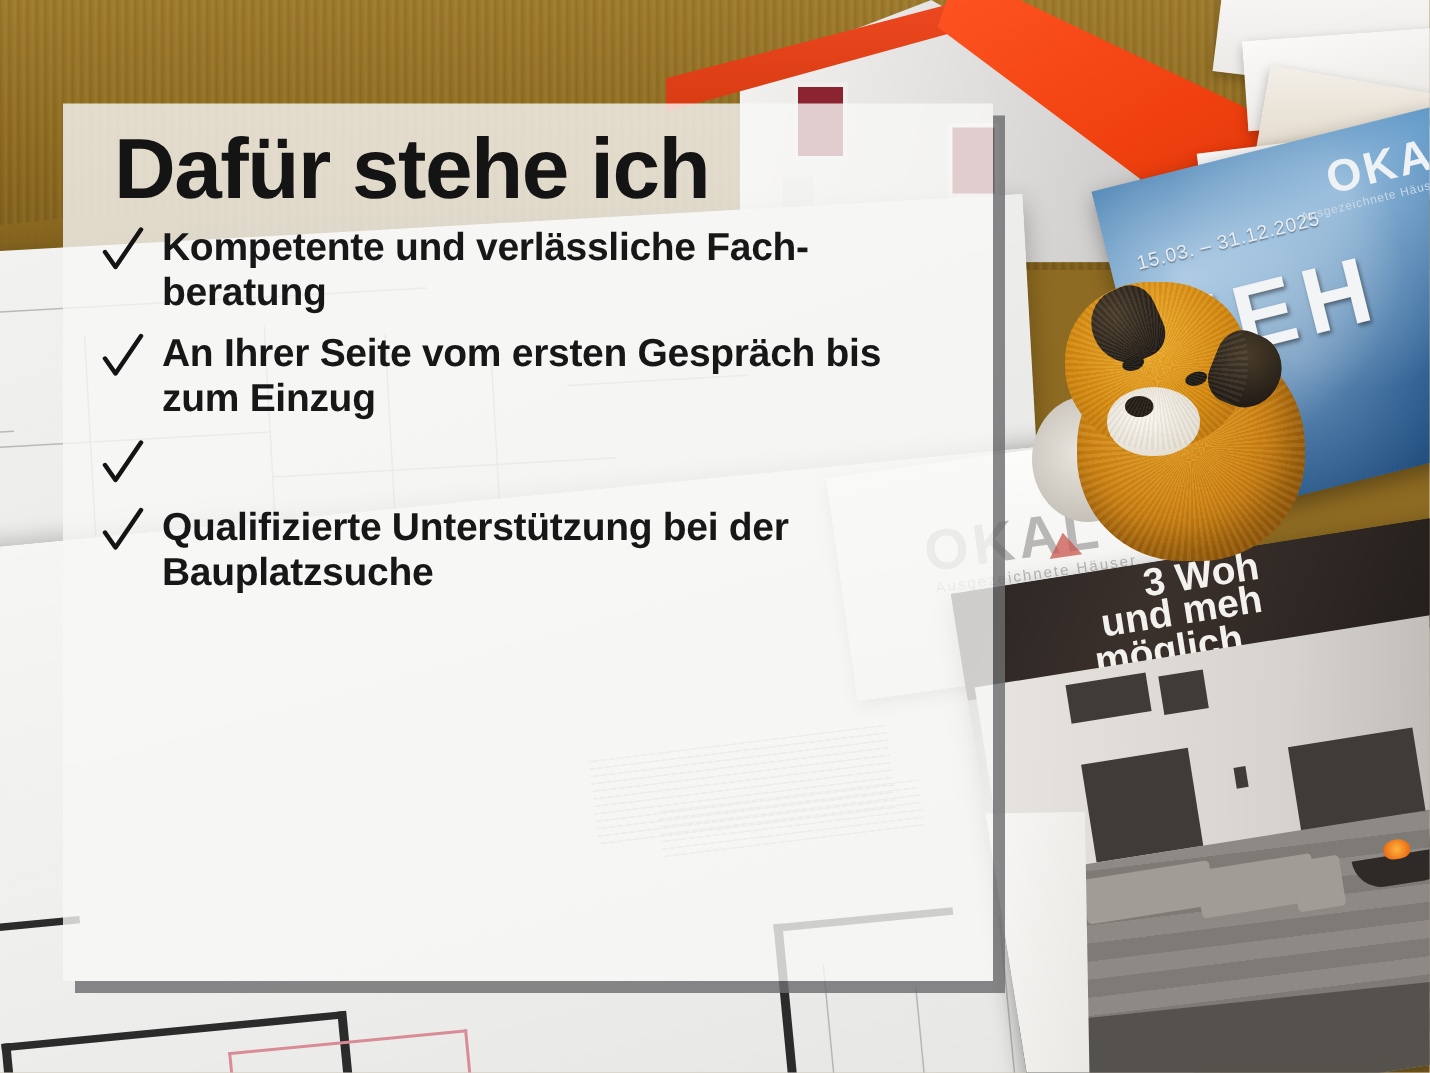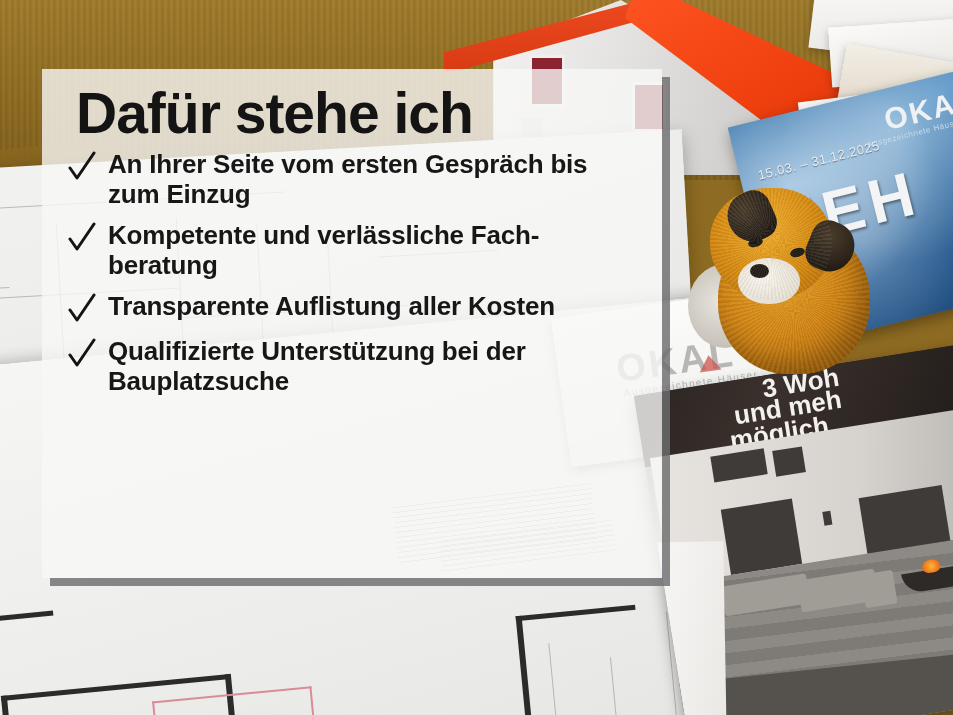--- a/index.html
+++ b/index.html
@@ -172,21 +172,21 @@
   
   .doc-title{
     position:absolute;left:6px;top:2px;
     font-size:29px;color:#ddd9d2;letter-spacing:-.2px;
     text-shadow:0 1px 2px rgba(0,0,0,.35);
     white-space:nowrap;
   }
 
   
   .panel{
-    position:absolute;left:42px;top:69px;width:620px;height:509px;
+    position:absolute;left:42px;top:69px;width:620px;height:585px;
     background:rgba(247,247,246,.80);
     box-shadow:8px 8px 0 0 rgba(110,110,112,.82);
   }
   .panel-inner{position:absolute;inset:0;padding:10px 22px 0 22px;box-sizing:border-box;}
 
   .headline{
     font-size:57px;font-weight:bold;color:#141414;
     letter-spacing:-1px;margin:4px 0 4px 12px;line-height:1.08;
   }
 
@@ -341,40 +341,39 @@
       <div class="headline">Dafür stehe ich</div>
 
       <ul class="list">
 
         <li class="li">
           <span class="check">
             <svg width="28" height="34" viewBox="0 0 28 34">
                 <path d="M2 17 L9 27 L26 2" stroke="#141414" stroke-width="3" fill="none" stroke-linecap="round" stroke-linejoin="round"></path>
               </svg>
           </span>
-          <span class="li-text">An Ihrer Seite vom ersten Gespräch bis zum Einzug</span>
+          <span class="li-text">Kompetente und verlässliche Fach-beratung</span>
         </li>
 
         <li class="li">
           <span class="check">
             <svg width="28" height="34" viewBox="0 0 28 34">
                 <path d="M2 17 L9 27 L26 2" stroke="#141414" stroke-width="3" fill="none" stroke-linecap="round" stroke-linejoin="round"></path>
               </svg>
           </span>
-          <span class="li-text">Kompetente und verlässliche Fach-beratung</span>
+          <span class="li-text">An Ihrer Seite vom ersten Gespräch bis zum Einzug</span>
         </li>
 
 
         <li class="li">
           <span class="check">
             <svg width="28" height="34" viewBox="0 0 28 34">
                 <path d="M2 17 L9 27 L26 2" stroke="#141414" stroke-width="3" fill="none" stroke-linecap="round" stroke-linejoin="round"></path>
               </svg>
           </span>
-          <span class="li-text">Transparente Auflistung aller Kosten</span>
         </li>
 
         <li class="li">
           <span class="check">
             <svg width="28" height="34" viewBox="0 0 28 34">
                 <path d="M2 17 L9 27 L26 2" stroke="#141414" stroke-width="3" fill="none" stroke-linecap="round" stroke-linejoin="round"></path>
               </svg>
           </span>
           <span class="li-text">Qualifizierte Unterstützung bei der Bauplatzsuche</span>
         </li>

